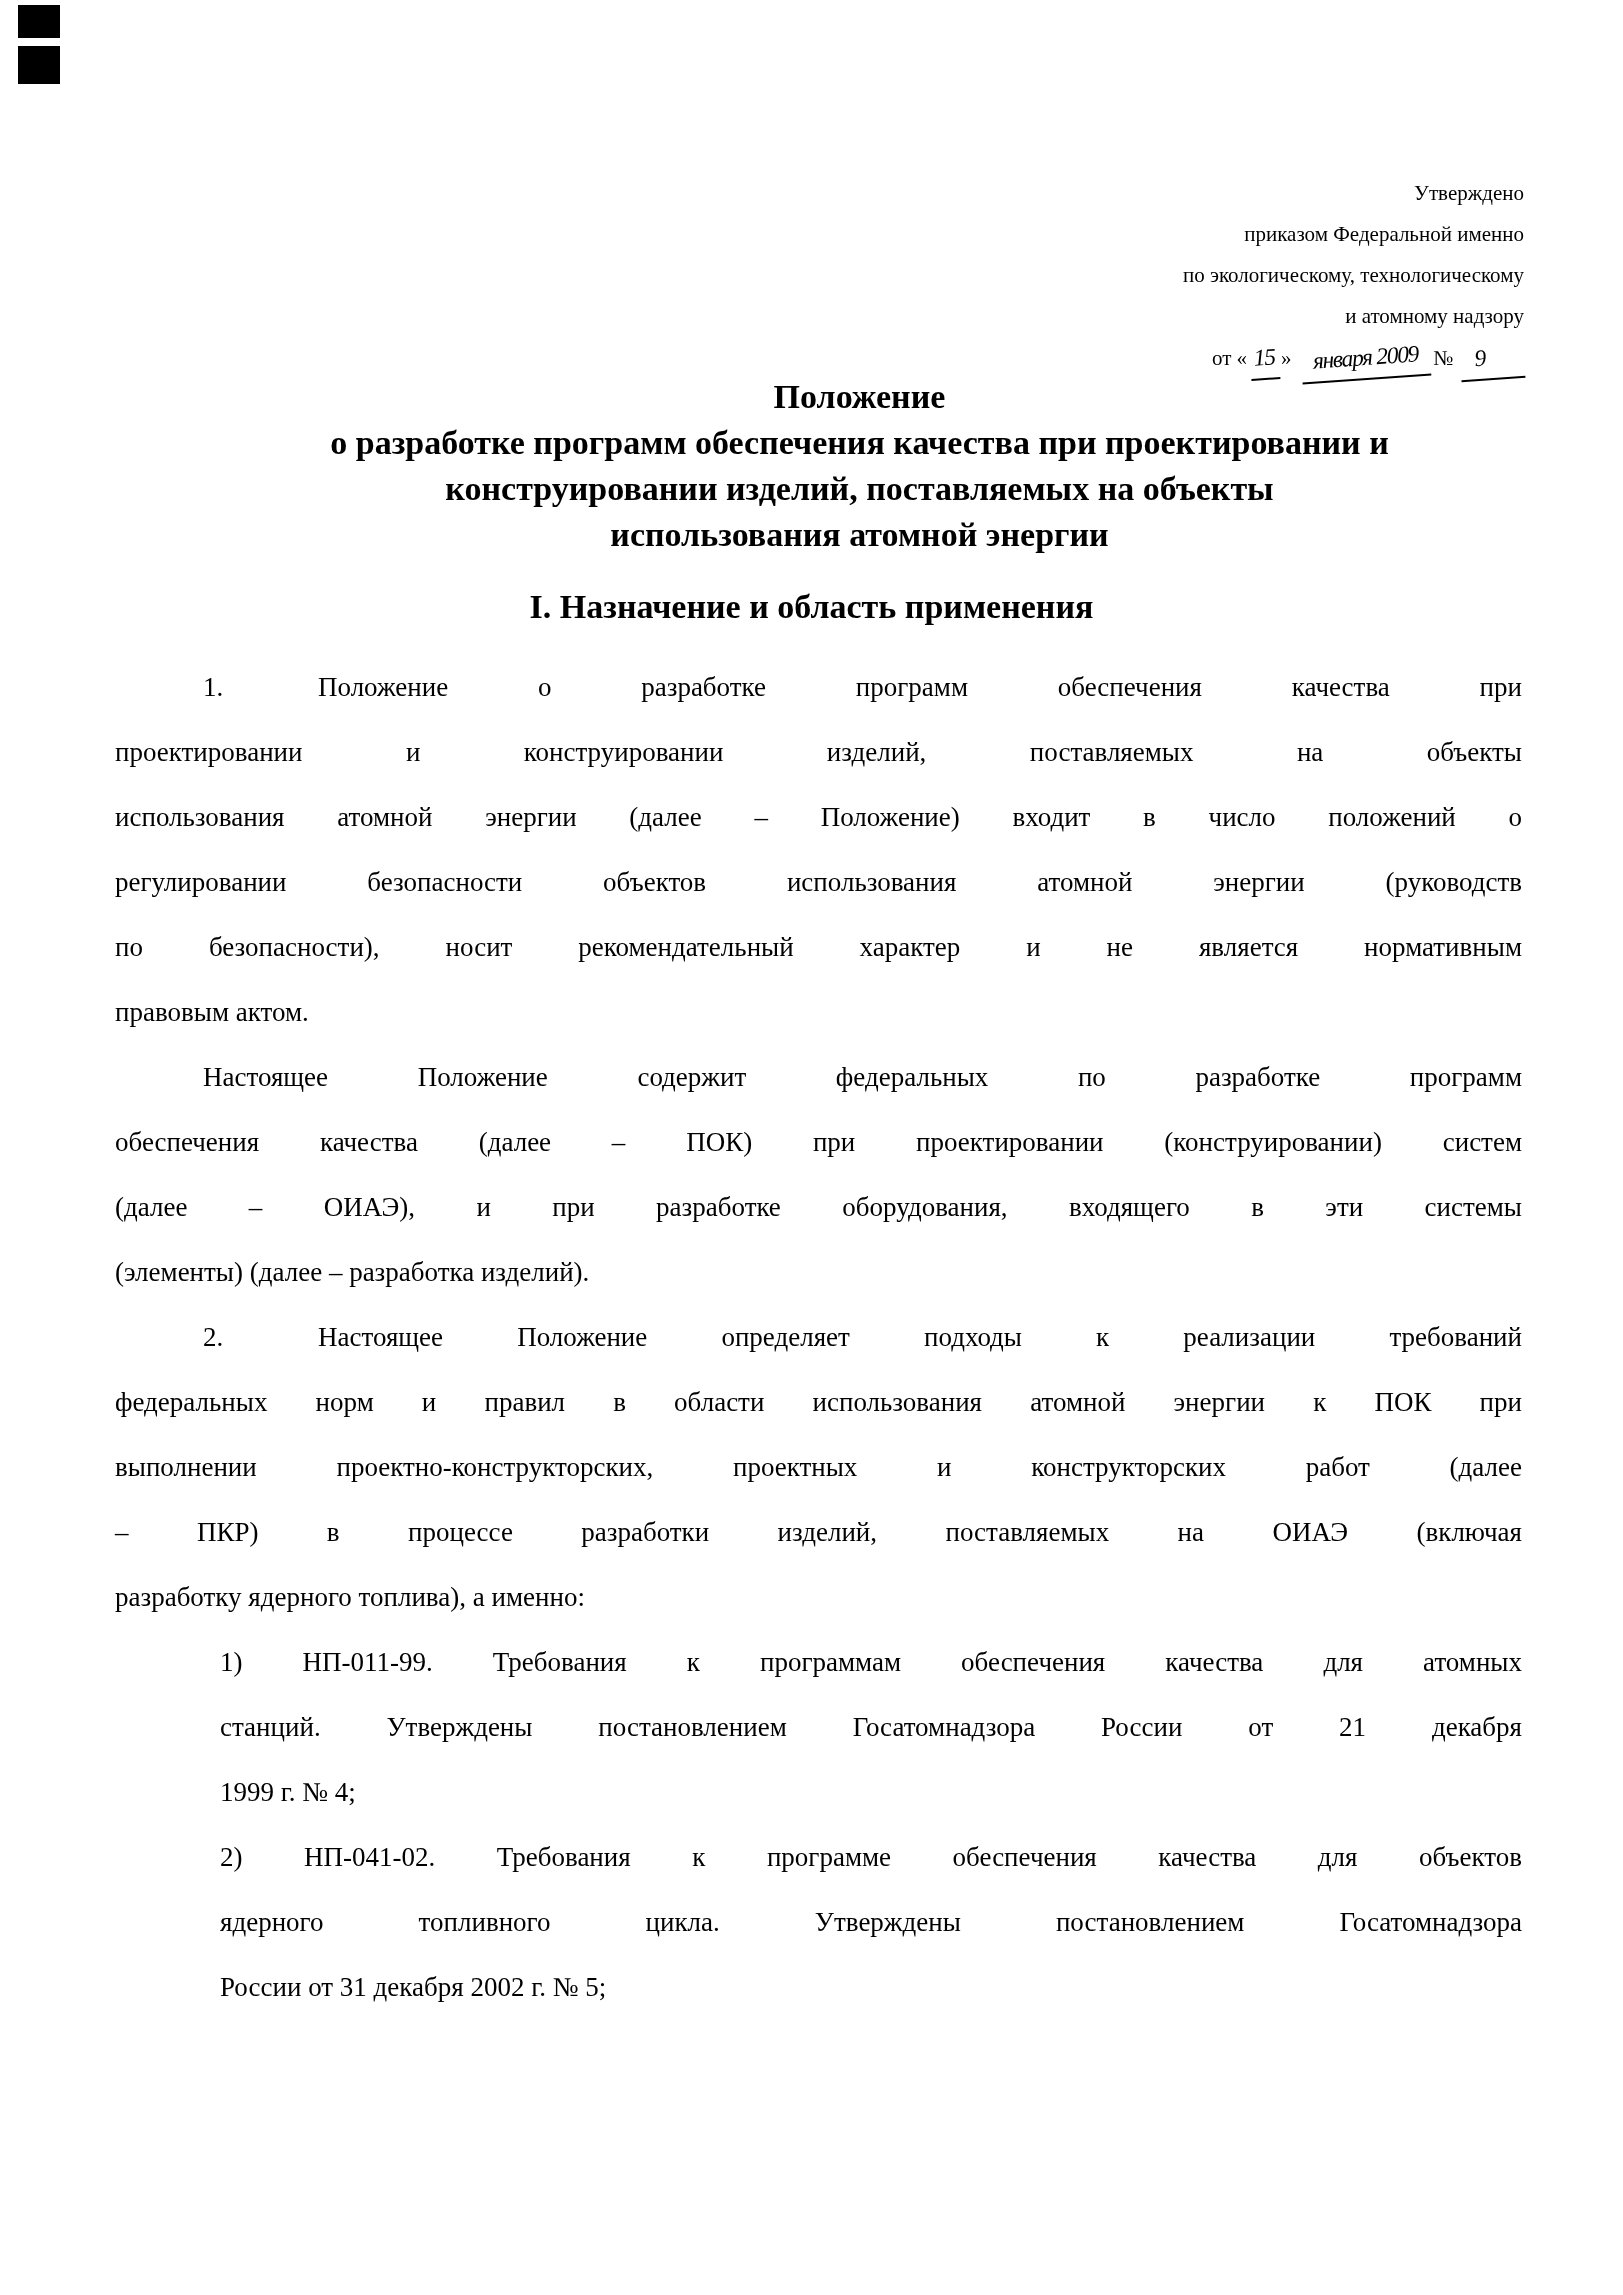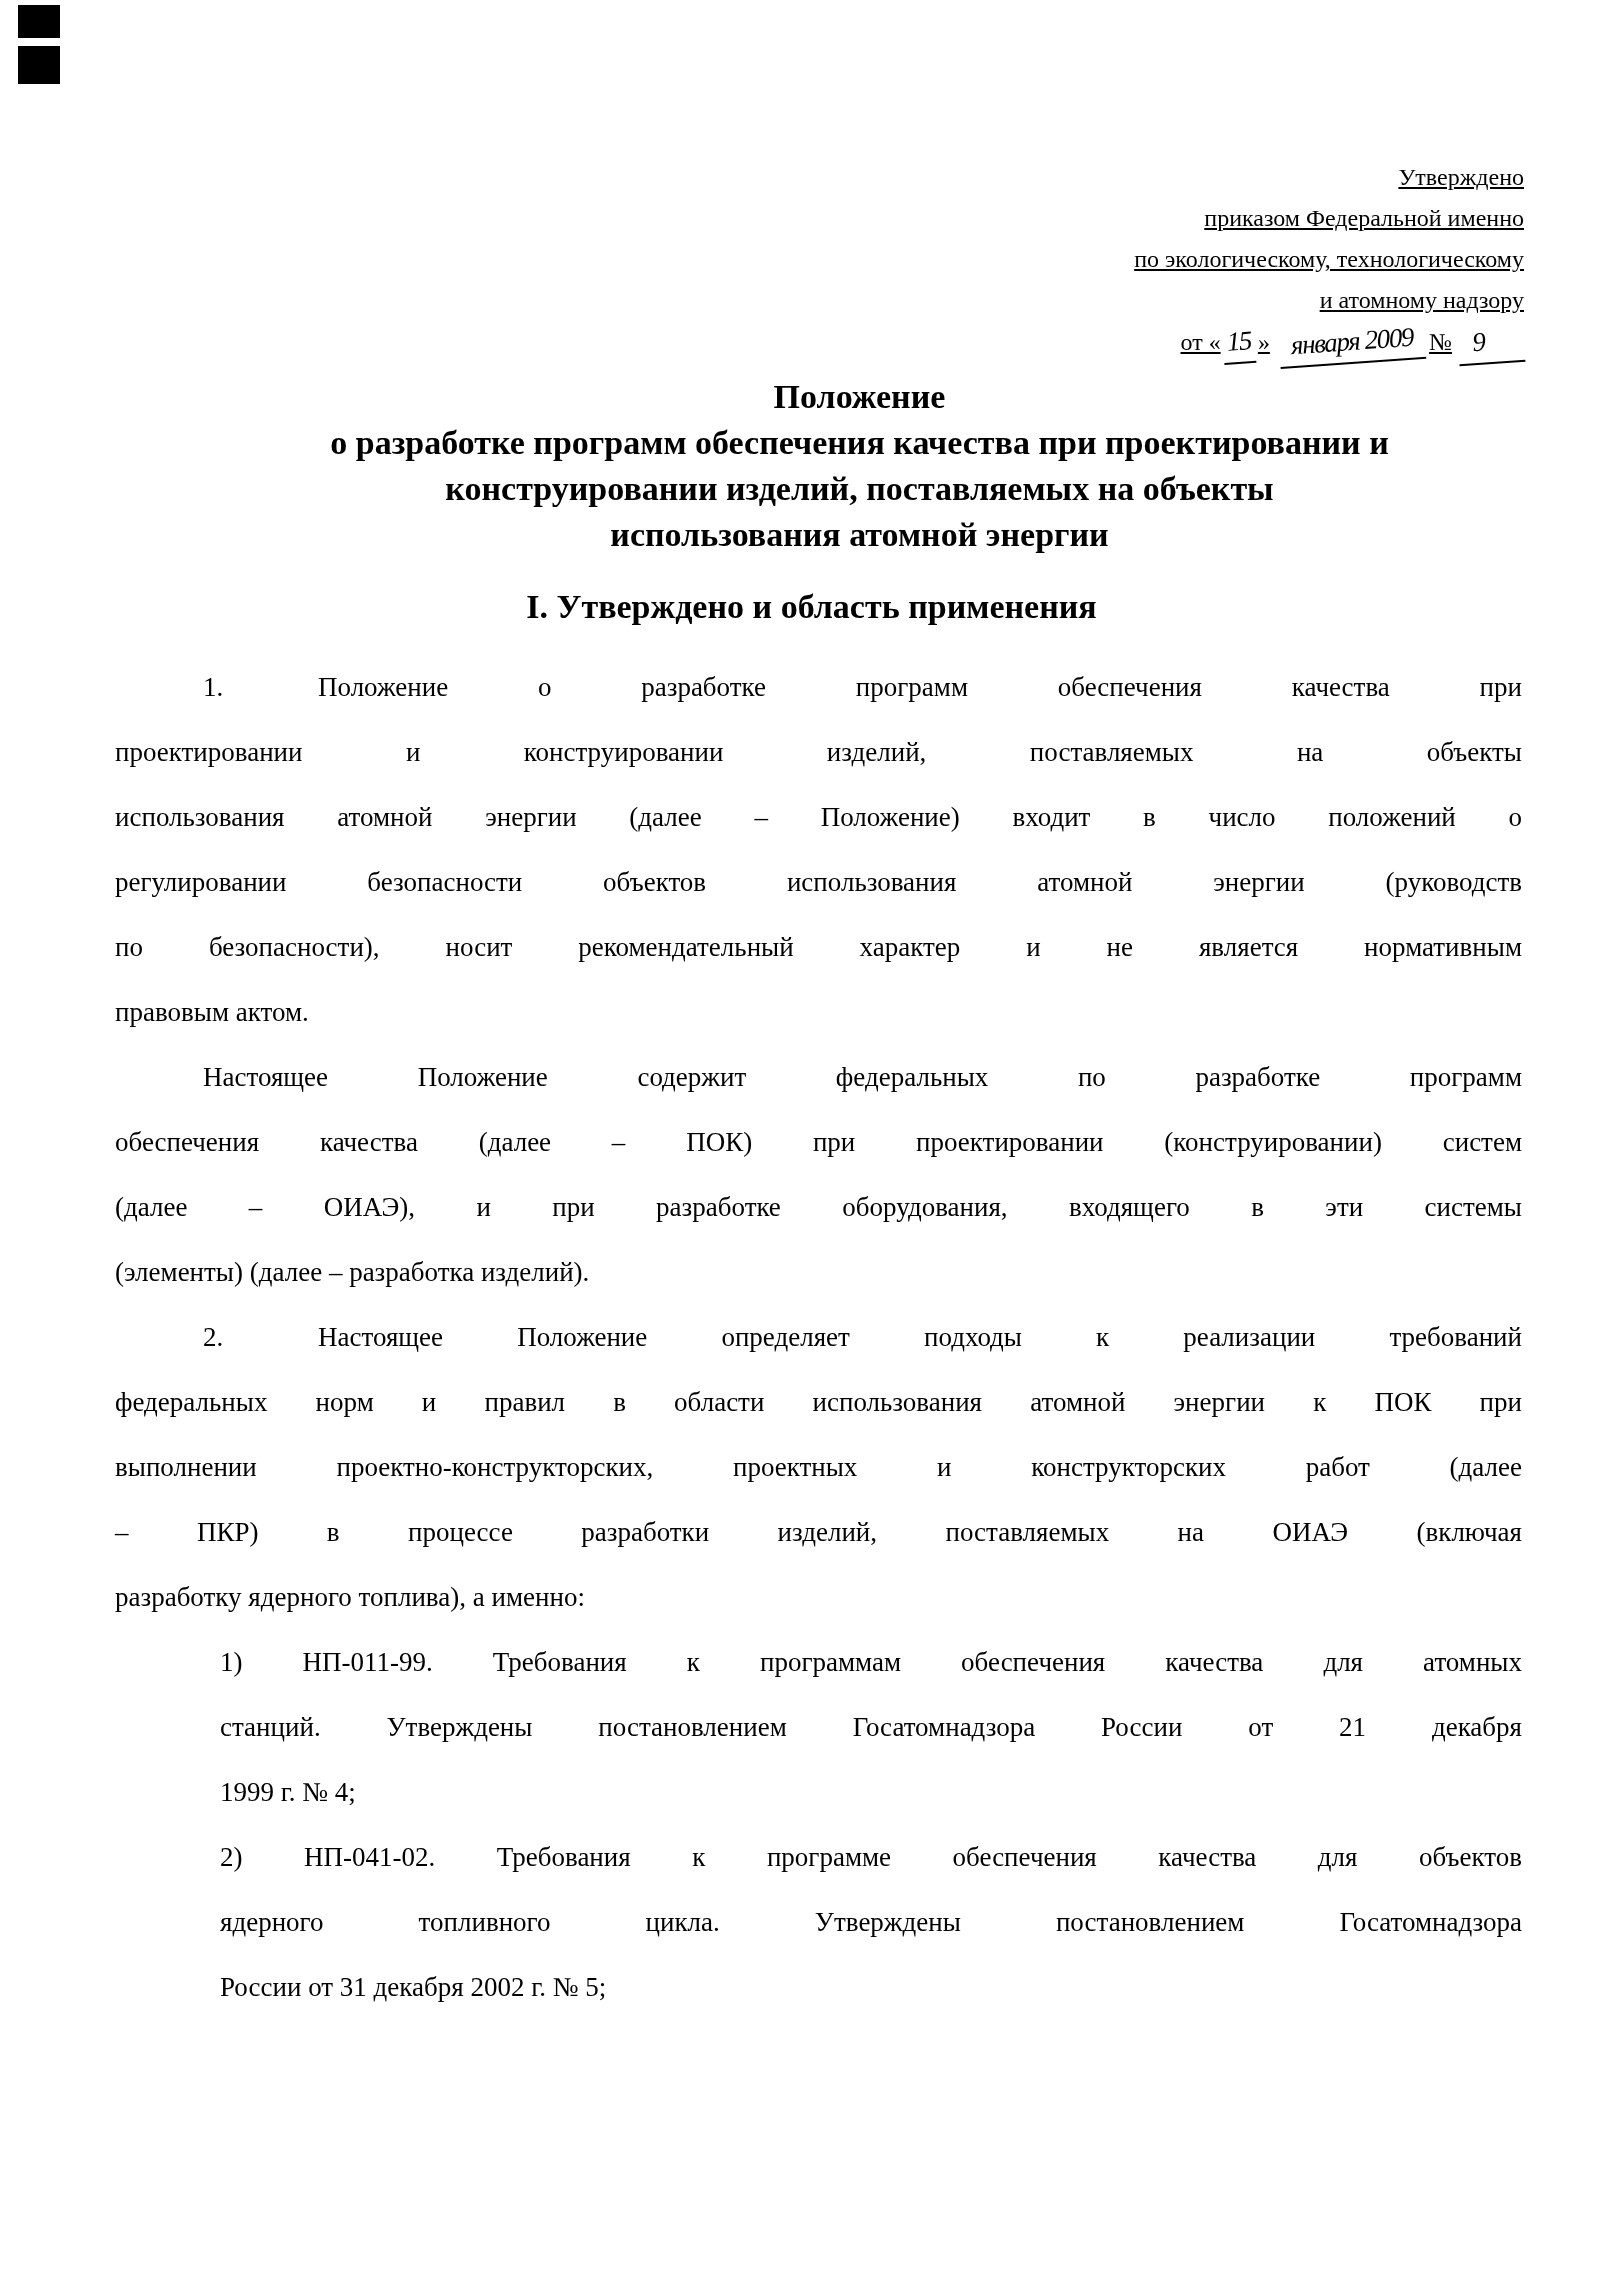--- a/index.html
+++ b/index.html
@@ -13,27 +13,26 @@
     overflow: hidden;
   }
   
   .scan-mark { position: absolute; background: #000; }
   .scan-mark-1 { left: 18.3px; top: 5.2px;  width: 42px; height: 33px; }
   .scan-mark-2 { left: 18.3px; top: 46px; width: 42px; height: 38px; }
 
   
   .approval {
     position: absolute;
-    top: 157px;
+    top: 173px;
     right: 99px;
     text-align: right;
-    font-size: 24px;
+    font-size: 21px;
     line-height: 41px;
     white-space: nowrap;
-    text-decoration: underline;
   }
   .hw {
     display: inline-block;
     font-style: italic;
     font-size: 1.12em;
     transform: rotate(-4deg);
     letter-spacing: -1.3px;
   }
   .u { border-bottom: 2px solid #000; }
   .date-line .day { padding: 0 3.9px; margin: 0 2.6px; }
@@ -99,21 +98,21 @@
     <div class="date-line"><span>от «</span><span class="hw u day">15</span><span>»</span><span class="hw u scribble">января 2009</span><span class="numero">№</span><span class="hw u docnum">9</span></div>
   </div>
 
   <div class="title">
     <div>Положение</div>
     <div>о разработке программ обеспечения качества при проектировании и</div>
     <div>конструировании изделий, поставляемых на объекты</div>
     <div>использования атомной энергии</div>
   </div>
 
-  <div class="section-heading">I. Утверждено и область применения</div>
+  <div class="section-heading">I. Назначение и область применения</div>
 
   <div class="body-text">
 
     <div class="jl first"><span class="par-num">1.</span><span>Положение о разработке программ обеспечения качества при</span></div>
     <div class="jl">проектировании и конструировании изделий, поставляемых на объекты</div>
     <div class="jl">использования атомной энергии (далее – Положение) входит в число положений о</div>
     <div class="jl">регулировании безопасности объектов использования атомной энергии (руководств</div>
     <div class="jl">по безопасности), носит рекомендательный характер и не является нормативным</div>
     <div class="jl last">правовым актом.</div>
 

